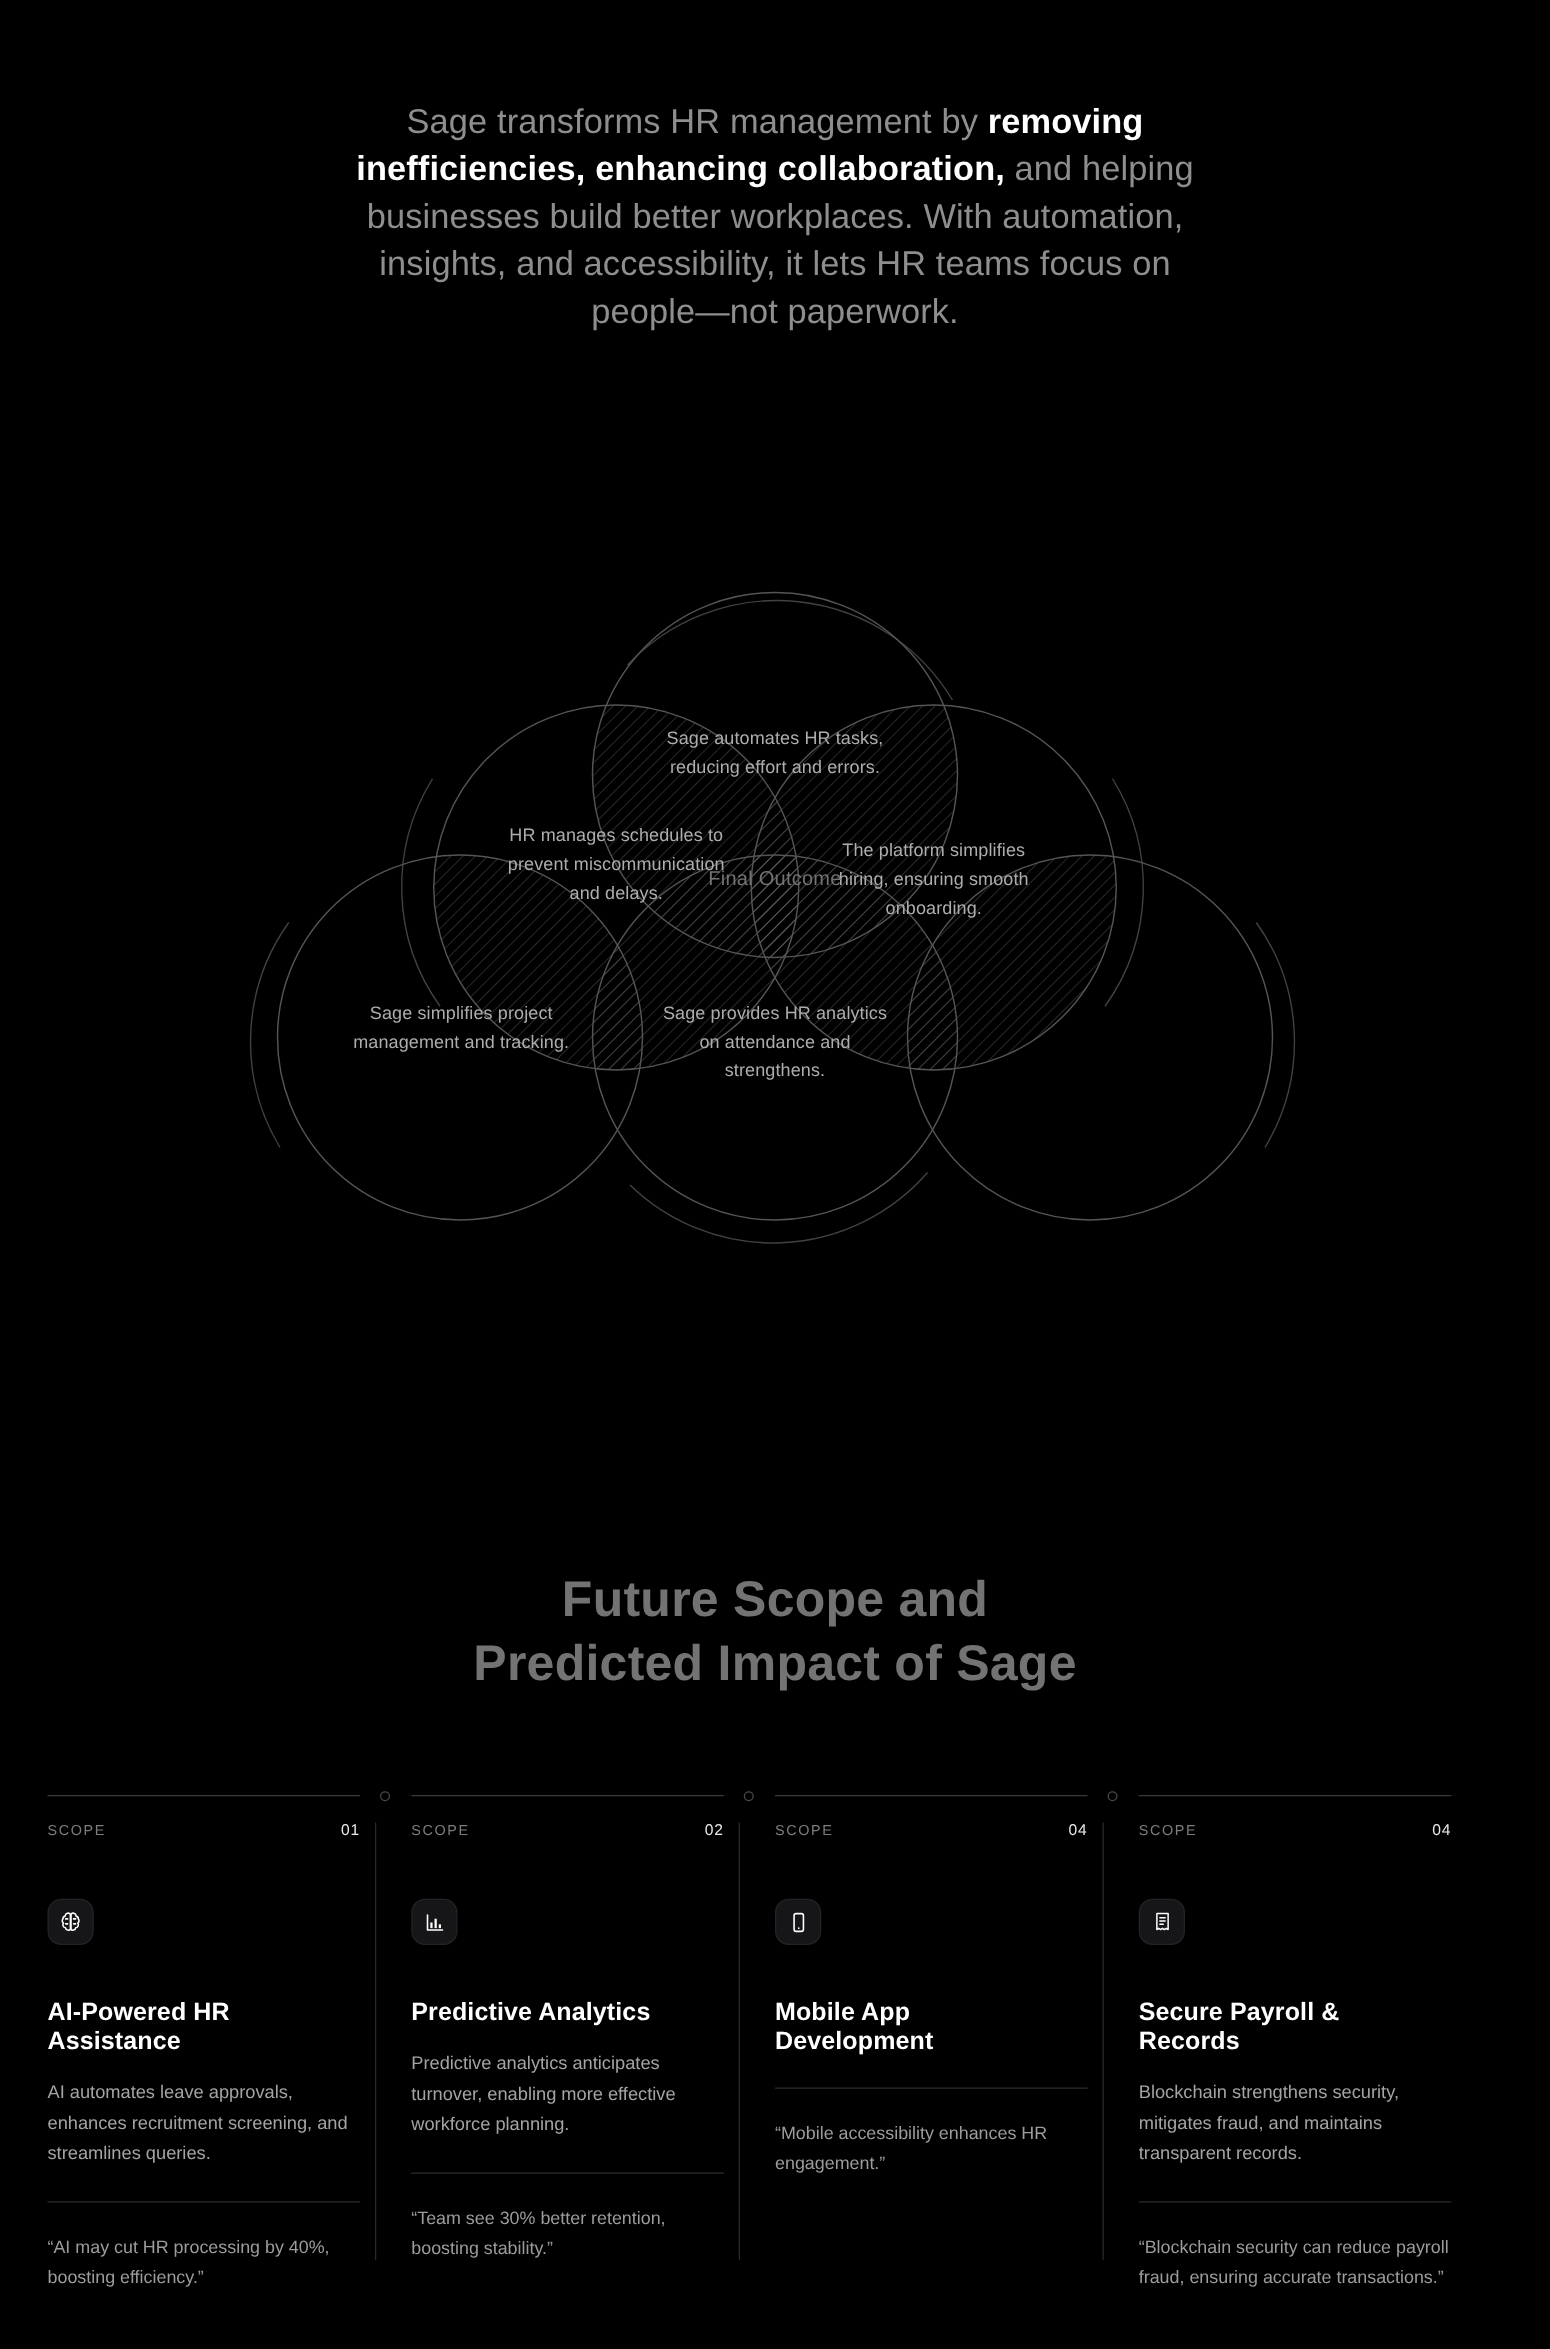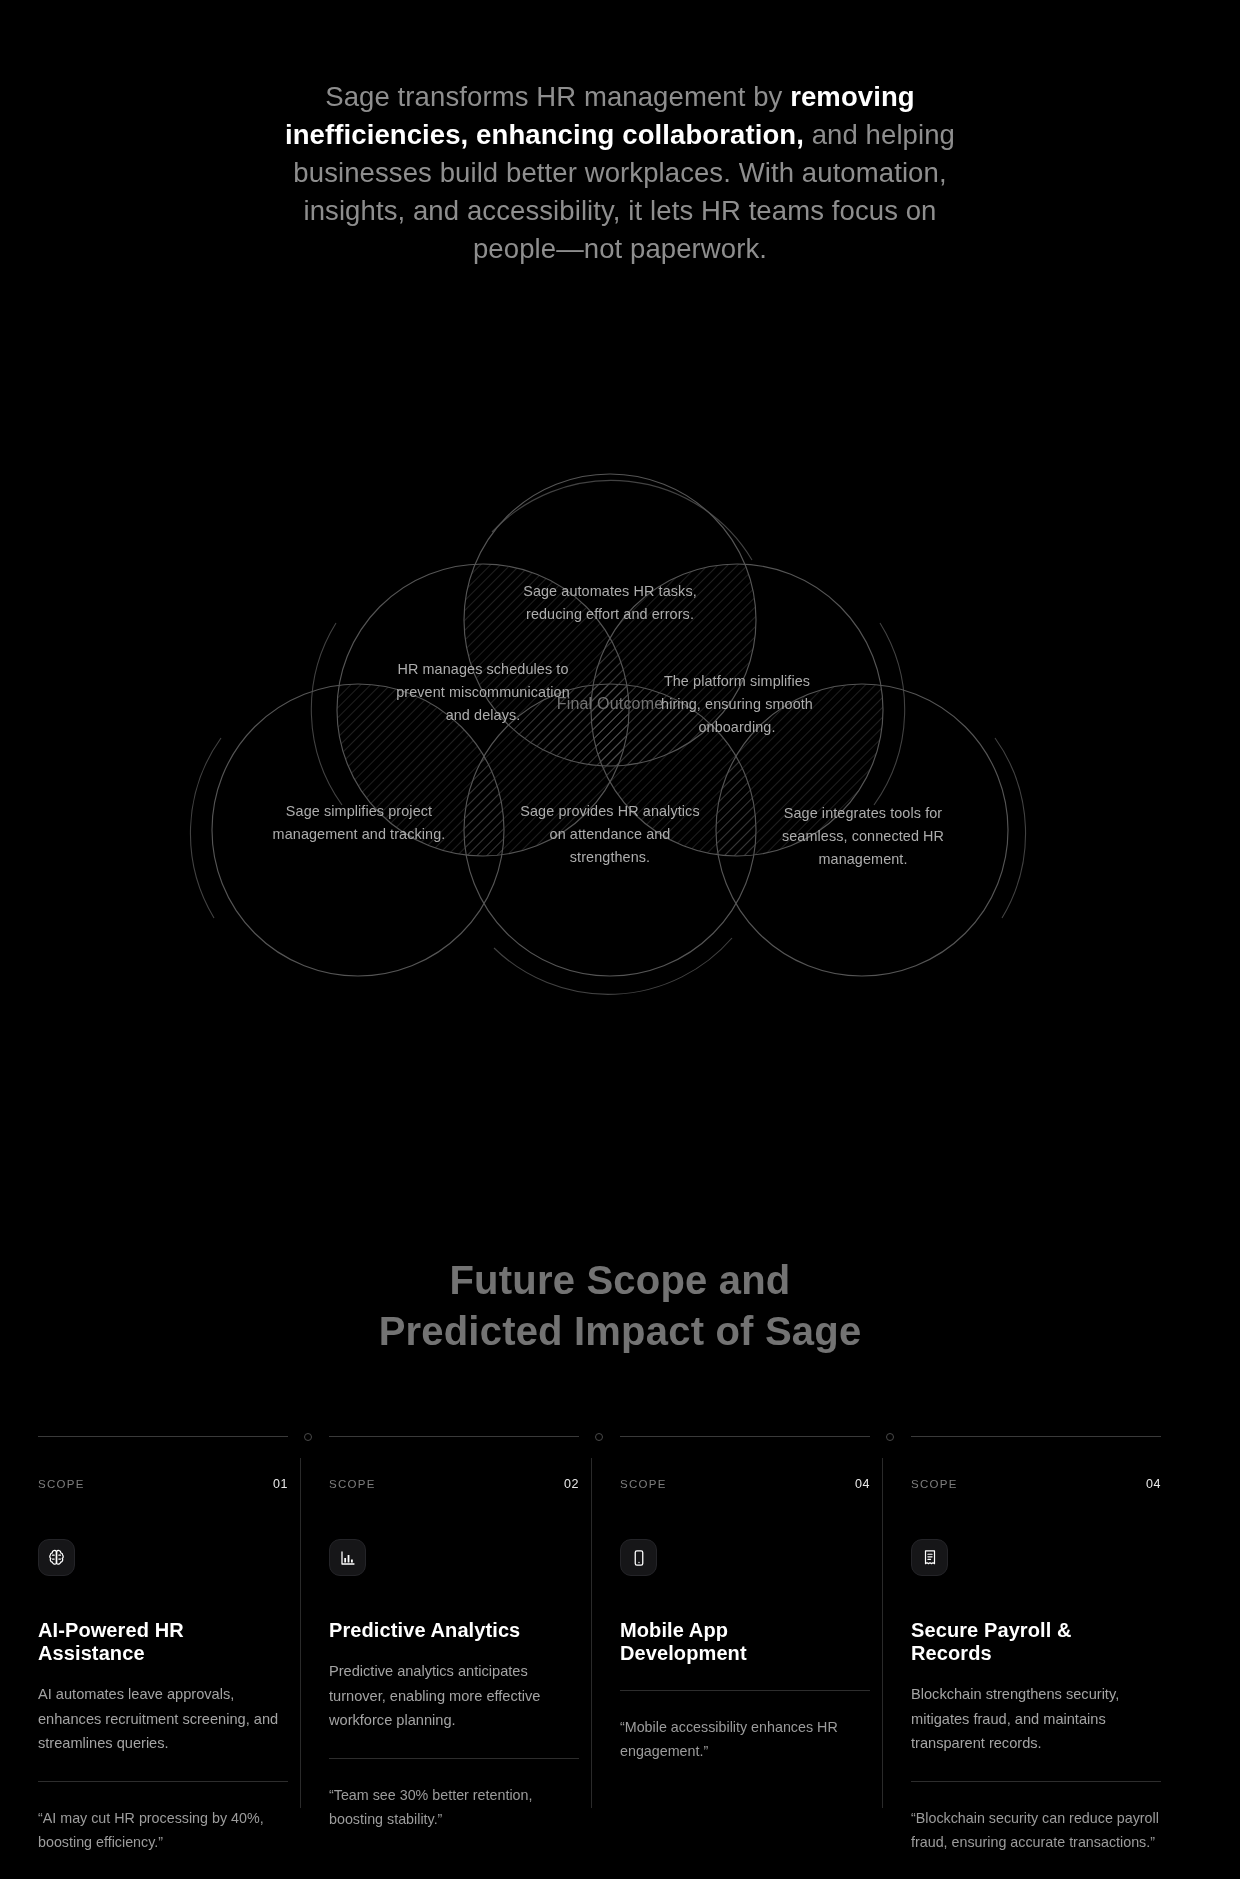--- a/index.html
+++ b/index.html
@@ -27,21 +27,21 @@
     font-size: 27.5px;
     line-height: 38px;
     color: #8e8e8e;
     letter-spacing: 0.1px;
   }
   .intro b { color: #ffffff; font-weight: 700; }
 
   
   .venn-wrap {
     position: absolute;
-    left: 90px;
+    left: 100px;
     top: 440px;
     width: 1040px;
     height: 660px;
   }
   .venn-wrap svg { display: block; width: 1040px; height: 660px; }
   .venn-label {
     position: absolute;
     text-align: center;
     color: #adadad;
     font-size: 14.4px;
@@ -111,21 +111,20 @@
     width: 1px;
     height: 350px;
     background: #2a2a2a;
   }
   .card-meta {
     display: flex;
     justify-content: space-between;
     align-items: baseline;
     width: 250px;
     padding-top: 21px;
-    margin-top: 20px;
   }
   .card-meta .scope-word {
     color: #7d7d7d;
     font-size: 11.5px;
     letter-spacing: 1.3px;
   }
   .card-meta .scope-num {
     color: #e9e9e9;
     font-size: 12.5px;
     letter-spacing: 0.6px;
@@ -256,21 +255,20 @@
         <circle cx="520" cy="390" r="146"></circle>
         <circle cx="772" cy="390" r="146"></circle>
       </g>
     </svg>
 
     <div class="venn-label" style="left:430px; top:140px; width:180px;">Sage automates HR tasks, reducing effort and errors.</div>
     <div class="venn-label" style="left:295px; top:218px; width:196px;">HR manages schedules to prevent miscommunication and delays.</div>
     <div class="venn-label" style="left:552px; top:230px; width:190px;">The platform simplifies hiring, ensuring smooth onboarding.</div>
     <div class="venn-label" style="left:175px; top:360px; width:188px;">Sage simplifies project management and tracking.</div>
     <div class="venn-label" style="left:424px; top:360px; width:192px;">Sage provides HR analytics on attendance and strengthens.</div>
-    <div class="venn-label" style="left:680px; top:362px; width:186px;">Sage integrates tools for seamless, connected HR management.</div>
 
     <div class="venn-center-label">Final Outcome</div>
   </div>
 
   <h1 class="scope-heading">
     <span>Future Scope and</span><br>
     <span>Predicted Impact of Sage</span>
   </h1>
 
   <div class="cards">

